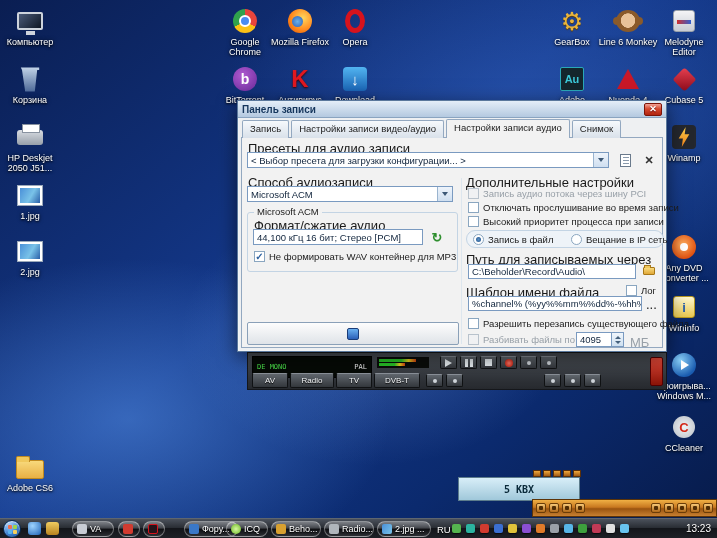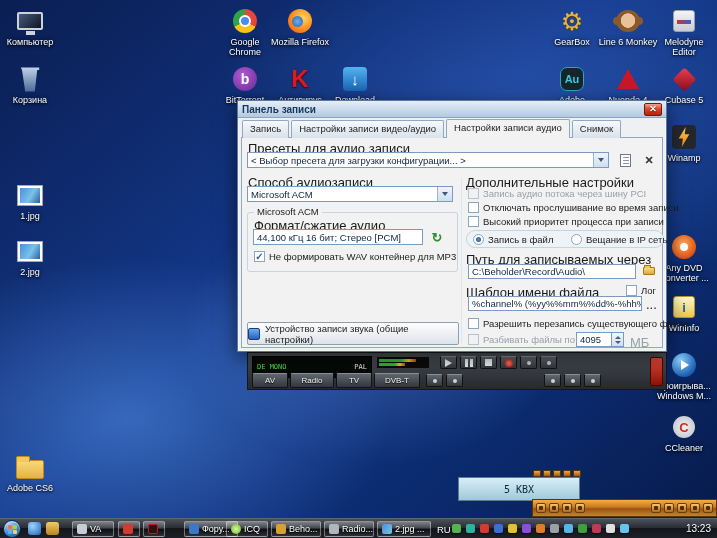--- a/index.html
+++ b/index.html
@@ -30,21 +30,21 @@
 .i-opera{width:20px;height:24px;border:5px solid #d6131d;border-radius:50%}
 .i-gear{font-size:25px;line-height:1;color:#e8b43c;text-shadow:0 1px 1px #5a3c08}
 .i-monkey{width:24px;height:22px;border-radius:50%;background:radial-gradient(circle at 50% 48%,#e8c298 42%,#8a5a2a 45%);position:relative}
 .i-monkey:before,.i-monkey:after{content:"";position:absolute;top:7px;width:8px;height:8px;border-radius:50%;background:#8a5a2a}
 .i-monkey:before{left:-3px}.i-monkey:after{right:-3px}
 .i-melodyne{width:22px;height:22px;background:linear-gradient(#f4f4f6,#c8ccd4);border:1px solid #98a0aa;border-radius:3px;position:relative}
 .i-melodyne:after{content:"";position:absolute;left:3px;right:3px;top:9px;height:4px;background:linear-gradient(90deg,#d03030,#3060d0)}
 .i-bt{width:24px;height:24px;border-radius:50%;background:radial-gradient(circle at 40% 35%,#b05ad0,#6a2a9a);color:#fff;font-size:14px;font-weight:bold;display:flex;align-items:center;justify-content:center}
 .i-k{font-size:24px;line-height:1;font-weight:bold;color:#e01820;text-shadow:0 1px 2px #3a0000}
 .i-download{width:24px;height:24px;border-radius:4px;background:linear-gradient(#52b4f0,#1a64b4);color:#fff;display:flex;align-items:center;justify-content:center;font-size:15px;font-weight:bold}
-.i-au{width:24px;height:24px;background:#14262c;border:1px solid #2aa8b8;border-radius:7px;color:#3cc8d8;font-weight:bold;font-size:11px;display:flex;align-items:center;justify-content:center}
+.i-au{width:24px;height:24px;background:#14262c;border:1px solid #2aa8b8;border-radius:2px;color:#3cc8d8;font-weight:bold;font-size:11px;display:flex;align-items:center;justify-content:center}
 .i-nuendo{width:0;height:0;border-left:11px solid transparent;border-right:11px solid transparent;border-bottom:20px solid #c81828}
 .i-cubase{width:17px;height:17px;transform:rotate(45deg);background:linear-gradient(135deg,#e84050,#8a0a1a);border-radius:3px}
 .i-winamp{width:24px;height:24px;background:#24272e;border-radius:4px;display:flex;align-items:center;justify-content:center}
 .i-winamp>div{width:14px;height:20px;background:linear-gradient(#ffd24a,#f08018);clip-path:polygon(62% 0,12% 58%,42% 58%,34% 100%,88% 36%,55% 36%)}
 .i-dvd{width:24px;height:24px;border-radius:50%;background:radial-gradient(circle at 45% 40%,#ffb060,#e05010 72%);position:relative}
 .i-dvd:after{content:"";position:absolute;inset:8px;border-radius:50%;background:#fff}
 .i-wininfo{width:22px;height:22px;border-radius:3px;background:linear-gradient(#fff8d0,#e8c850);border:1px solid #b89820;color:#2a5fa8;font-weight:bold;font-size:13px;display:flex;align-items:center;justify-content:center}
 .i-wmp{width:24px;height:24px;border-radius:50%;background:radial-gradient(circle at 35% 30%,#8ad0f8,#1a5cb0 72%);display:flex;align-items:center;justify-content:center}
 .i-wmp:after{content:"";width:0;height:0;border-left:8px solid #fff;border-top:5px solid transparent;border-bottom:5px solid transparent;margin-left:2px}
 .i-ccleaner{width:22px;height:22px;border-radius:50%;background:radial-gradient(#f0f2f4,#b8bec6);display:flex;align-items:center;justify-content:center;color:#d42818;font-weight:bold;font-size:13px}
@@ -92,34 +92,34 @@
 .g-play{width:0;height:0;border-left:7px solid #e8eef2;border-top:4px solid transparent;border-bottom:4px solid transparent}
 .g-pause{display:flex;gap:2px}.g-pause i{width:3px;height:8px;background:#e8eef2}
 .g-stop{width:7px;height:7px;background:#e8eef2}
 .g-rec{width:8px;height:8px;border-radius:50%;background:radial-gradient(#ff7a6a,#c01000)}
 .g-dot{width:4px;height:4px;border-radius:50%;background:#cfd4da}
 .tvred{position:absolute;left:402px;top:4px;width:13px;height:29px;background:linear-gradient(#e04838,#8a1408);border:1px solid #500;border-radius:2px}
 
 .player{position:absolute;left:455px;top:470px;width:262px;height:48px;z-index:3}
 .minirow{position:absolute;left:78px;top:0;display:flex;gap:2px}
 .minirow i{width:8px;height:7px;background:linear-gradient(#f0a83c,#a05a14);border:1px solid #5c3008}
-.plcd{position:absolute;left:3px;top:7px;width:122px;height:24px;background:linear-gradient(#d8eef8,#a0c8da);border:1px solid #5c7c8c;display:flex;align-items:center;justify-content:center;font-family:"DejaVu Sans Mono",monospace;font-size:10px;font-weight:normal;color:#0a2a3a}
+.plcd{position:absolute;left:3px;top:7px;width:122px;height:24px;background:linear-gradient(#d8eef8,#a0c8da);border:1px solid #5c7c8c;display:flex;align-items:center;justify-content:center;font-family:"DejaVu Sans Mono",monospace;font-size:10px;font-weight:bold;color:#0a2a3a}
 .goldbar{position:absolute;left:77px;top:29px;width:185px;height:18px;background:linear-gradient(#f0b044,#c87820 45%,#9a5410 55%,#c88030);border:1px solid #5c3408;display:flex;align-items:center;padding:0 3px;gap:3px}
 .goldbar .gb{width:10px;height:10px;background:linear-gradient(#f6c878,#b06818);border:1px solid #6a3c08;border-radius:2px;flex:none;display:flex;align-items:center;justify-content:center}
 .goldbar .gb i{width:4px;height:4px;background:#502c04;border-radius:1px}
 .goldbar .sp{flex:1}
 
 .taskbar{position:absolute;left:0;bottom:0;width:717px;height:20px;background:linear-gradient(#4b515b 0%,#2a2e35 45%,#14161b 50%,#1d2026 100%);border-top:1px solid #5f666f;z-index:10}
 .orb{position:absolute;left:3px;top:1px;width:18px;height:18px;border-radius:50%;background:radial-gradient(circle at 35% 28%,#a8d4ff,#3a7fd0 55%,#123e78);border:1px solid #0a2a50;box-shadow:inset 0 1px 2px rgba(255,255,255,.9);display:flex;align-items:center;justify-content:center}
 .flag{width:9px;height:9px;display:grid;grid-template-columns:1fr 1fr;grid-template-rows:1fr 1fr;gap:1px}
 .flag i{border-radius:1px}
 .flag i:nth-child(1){background:#f07050}.flag i:nth-child(2){background:#9fd64a}
 .flag i:nth-child(3){background:#5ab4f0}.flag i:nth-child(4){background:#f6d05c}
 .ql{position:absolute;top:3px;width:13px;height:13px;border-radius:3px}
-.twin{position:absolute;top:2px;height:16px;border:1px solid rgba(255,255,255,.38);border-radius:2px;background:linear-gradient(rgba(255,255,255,.32),rgba(255,255,255,.10) 48%,rgba(0,0,0,.28) 52%,rgba(255,255,255,.08));color:#fff;font-size:9px;display:flex;align-items:center;gap:3px;padding:0 4px;text-shadow:0 1px 1px #000;white-space:nowrap;overflow:hidden}
+.twin{position:absolute;top:2px;height:16px;border:1px solid rgba(255,255,255,.38);border-radius:8px;background:linear-gradient(rgba(255,255,255,.32),rgba(255,255,255,.10) 48%,rgba(0,0,0,.28) 52%,rgba(255,255,255,.08));color:#fff;font-size:9px;display:flex;align-items:center;gap:3px;padding:0 4px;text-shadow:0 1px 1px #000;white-space:nowrap;overflow:hidden}
 .tb-ic{width:10px;height:10px;border-radius:2px;flex:none}
 .lang{position:absolute;top:5px;color:#fff;font-size:9.5px;text-shadow:0 1px 1px #000}
 .tray{position:absolute;left:452px;top:5px;display:flex;gap:5px;align-items:center}
 .tray-ic{width:9px;height:9px;border-radius:2px;box-shadow:0 1px 1px rgba(0,0,0,.6)}
 .clock{position:absolute;right:6px;top:4px;color:#fff;font-size:10px;text-shadow:0 1px 1px #000}
 </style>
 </head>
 <body>
 
 <div id="screen">
@@ -129,20 +129,26 @@
         <div class="i-computer"></div>
       </div>
     <div class="lbl">Компьютер</div>
   </div>
   <div class="dicon" style="left:-1px;top:64px">
     <div class="ic">
         <div class="i-bin"></div>
       </div>
     <div class="lbl">Корзина</div>
   </div>
+  <div class="dicon" style="left:-1px;top:122px">
+    <div class="ic">
+        <div class="i-printer"></div>
+      </div>
+    <div class="lbl">HP Deskjet 2050 J51...</div>
+  </div>
   <div class="dicon" style="left:-1px;top:180px">
     <div class="ic">
         <div class="i-photo">
           <div></div>
         </div>
       </div>
     <div class="lbl">1.jpg</div>
   </div>
   <div class="dicon" style="left:-1px;top:236px">
     <div class="ic">
@@ -163,20 +169,26 @@
     <div class="ic">
         <div class="i-chrome"></div>
       </div>
     <div class="lbl">Google Chrome</div>
   </div>
   <div class="dicon" style="left:269px;top:6px">
     <div class="ic">
         <div class="i-firefox"></div>
       </div>
     <div class="lbl">Mozilla Firefox</div>
+  </div>
+  <div class="dicon" style="left:324px;top:6px">
+    <div class="ic">
+        <div class="i-opera"></div>
+      </div>
+    <div class="lbl">Opera</div>
   </div>
   <div class="dicon" style="left:541px;top:6px">
     <div class="ic">
         <div class="i-gear">⚙</div>
       </div>
     <div class="lbl">GearBox</div>
   </div>
   <div class="dicon" style="left:597px;top:6px">
     <div class="ic">
         <div class="i-monkey"></div>
@@ -393,21 +405,20 @@
         <div class="icbtn" style="left:180px;top:16px;color:#2f8f2f;font-weight:bold;font-size:13px">↻</div>
         <div class="cb" style="left:6px;top:38px">
           <span class="box">
               <span>✓</span>
             </span>
           <span>Не формировать WAV контейнер для MP3</span>
         </div>
       </div>
       <div class="mbtn" style="left:5px;top:184px;width:212px;height:23px">
         <span class="spk-ic"></span>
-        <span>Устройство записи звука (общие настройки)</span>
       </div>
 
       <div class="lab" style="left:224px;top:37px">Дополнительные настройки</div>
       <div class="cb disabled" style="left:226px;top:50px">
         <span class="box"></span>
         <span>Запись аудио потока через шину PCI</span>
       </div>
       <div class="cb" style="left:226px;top:78px">
         <span class="box"></span>
         <span>Высокий приоритет процесса при записи</span>

